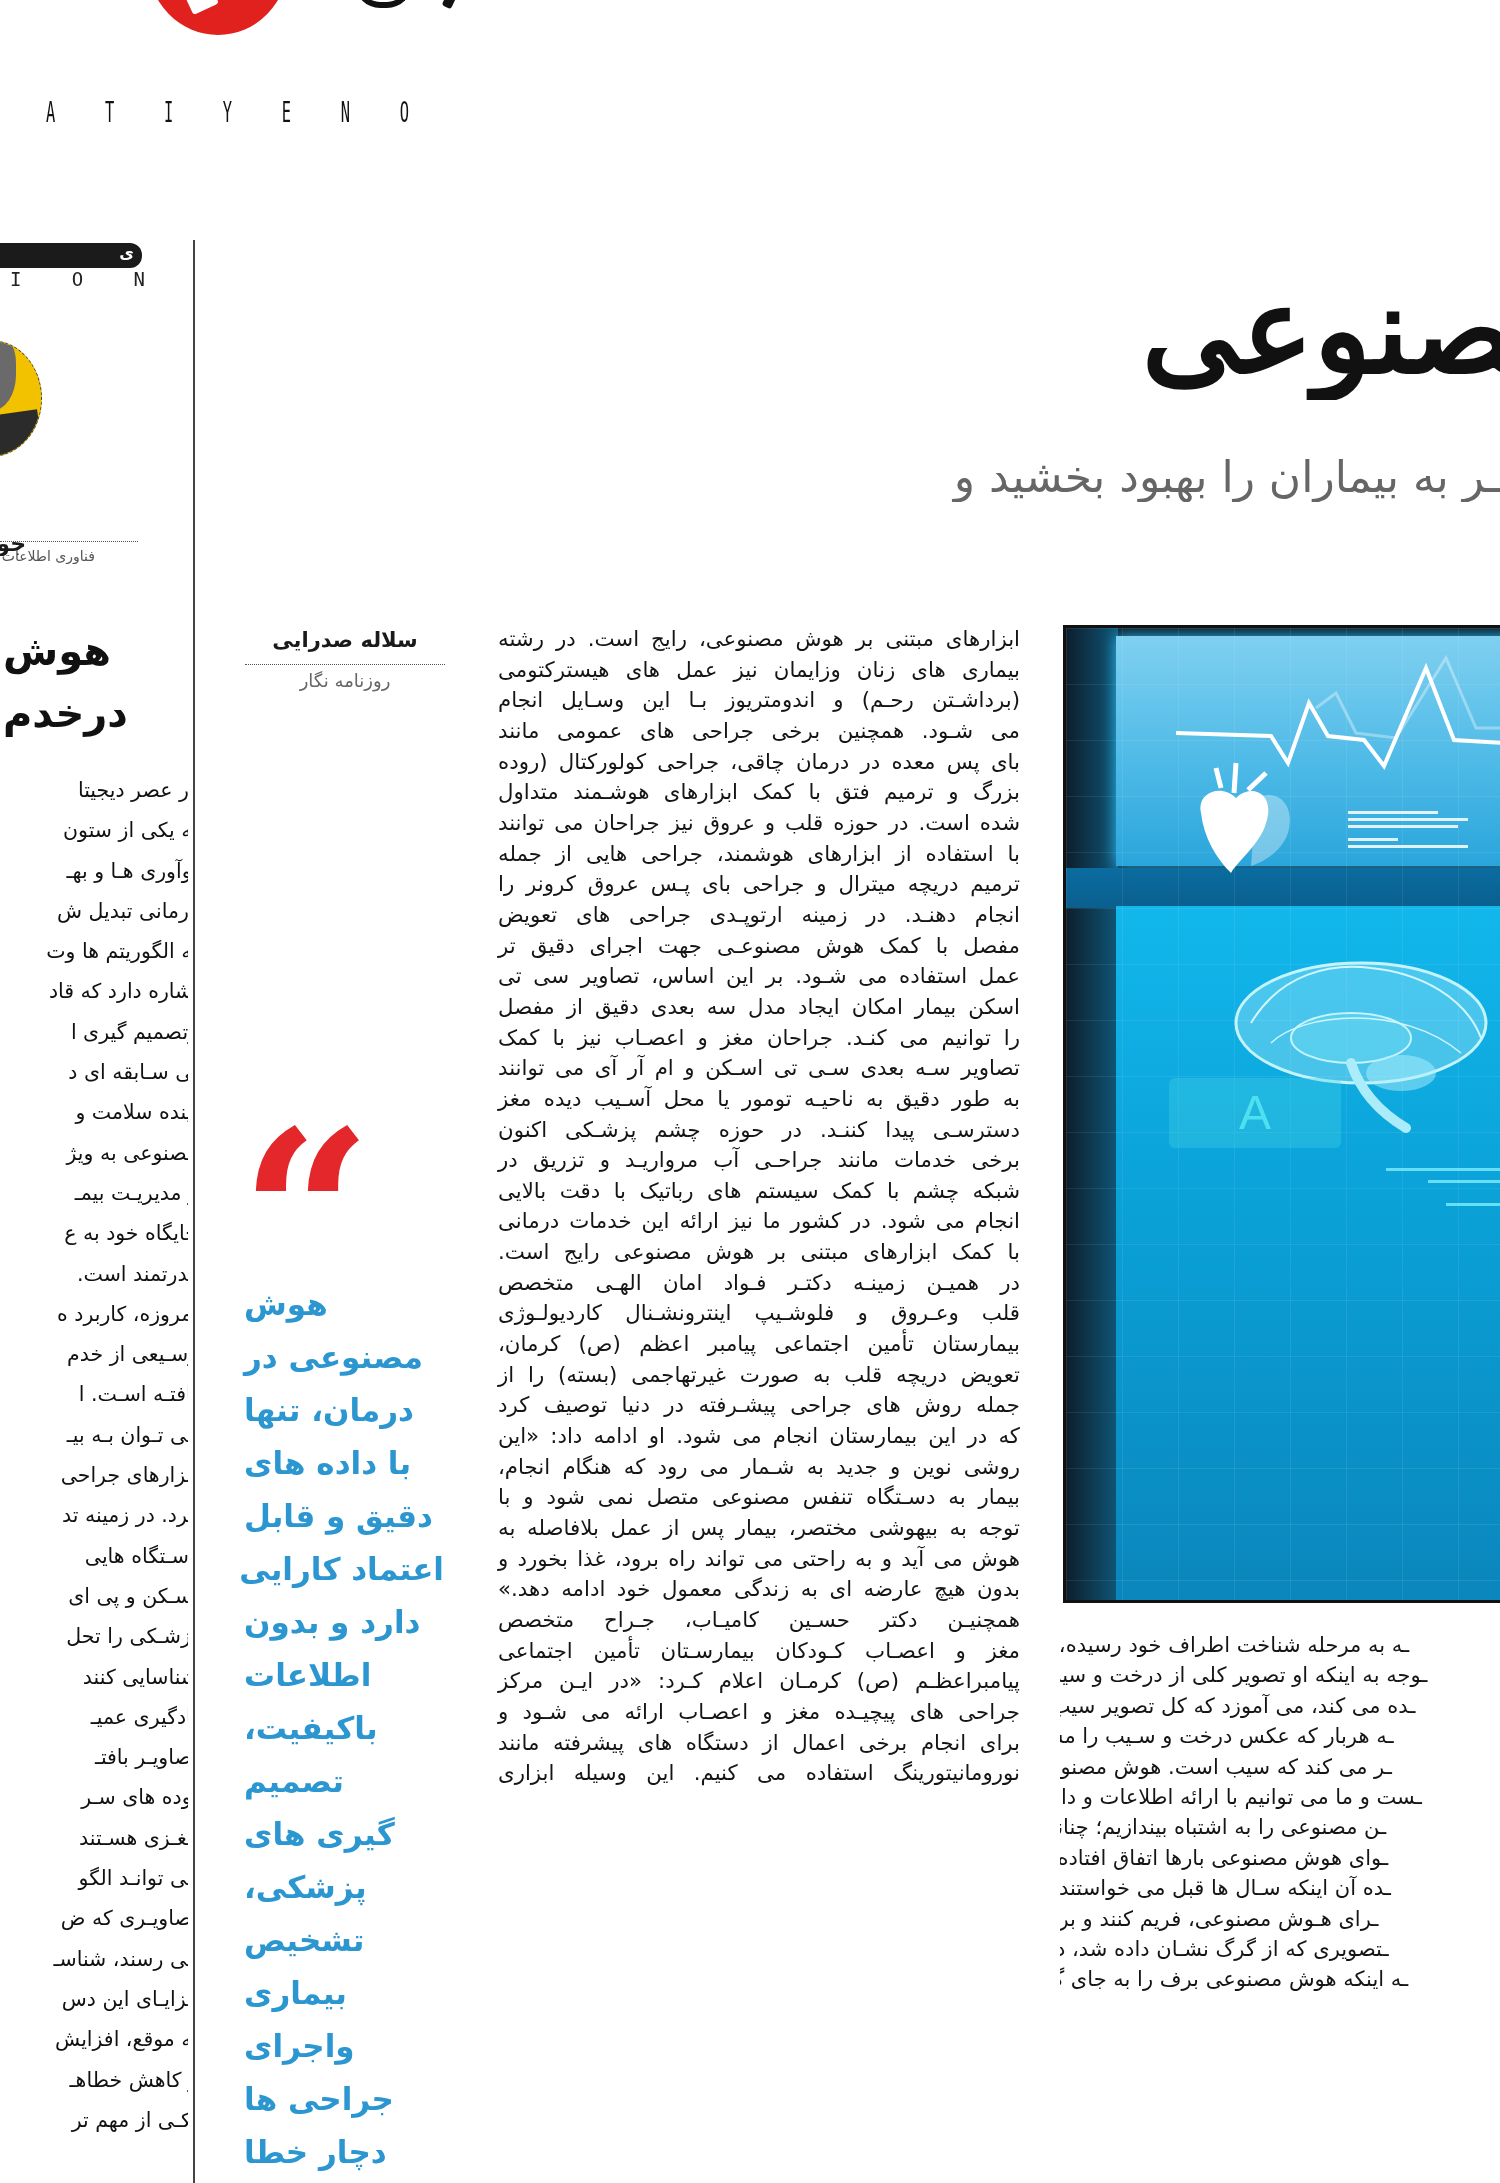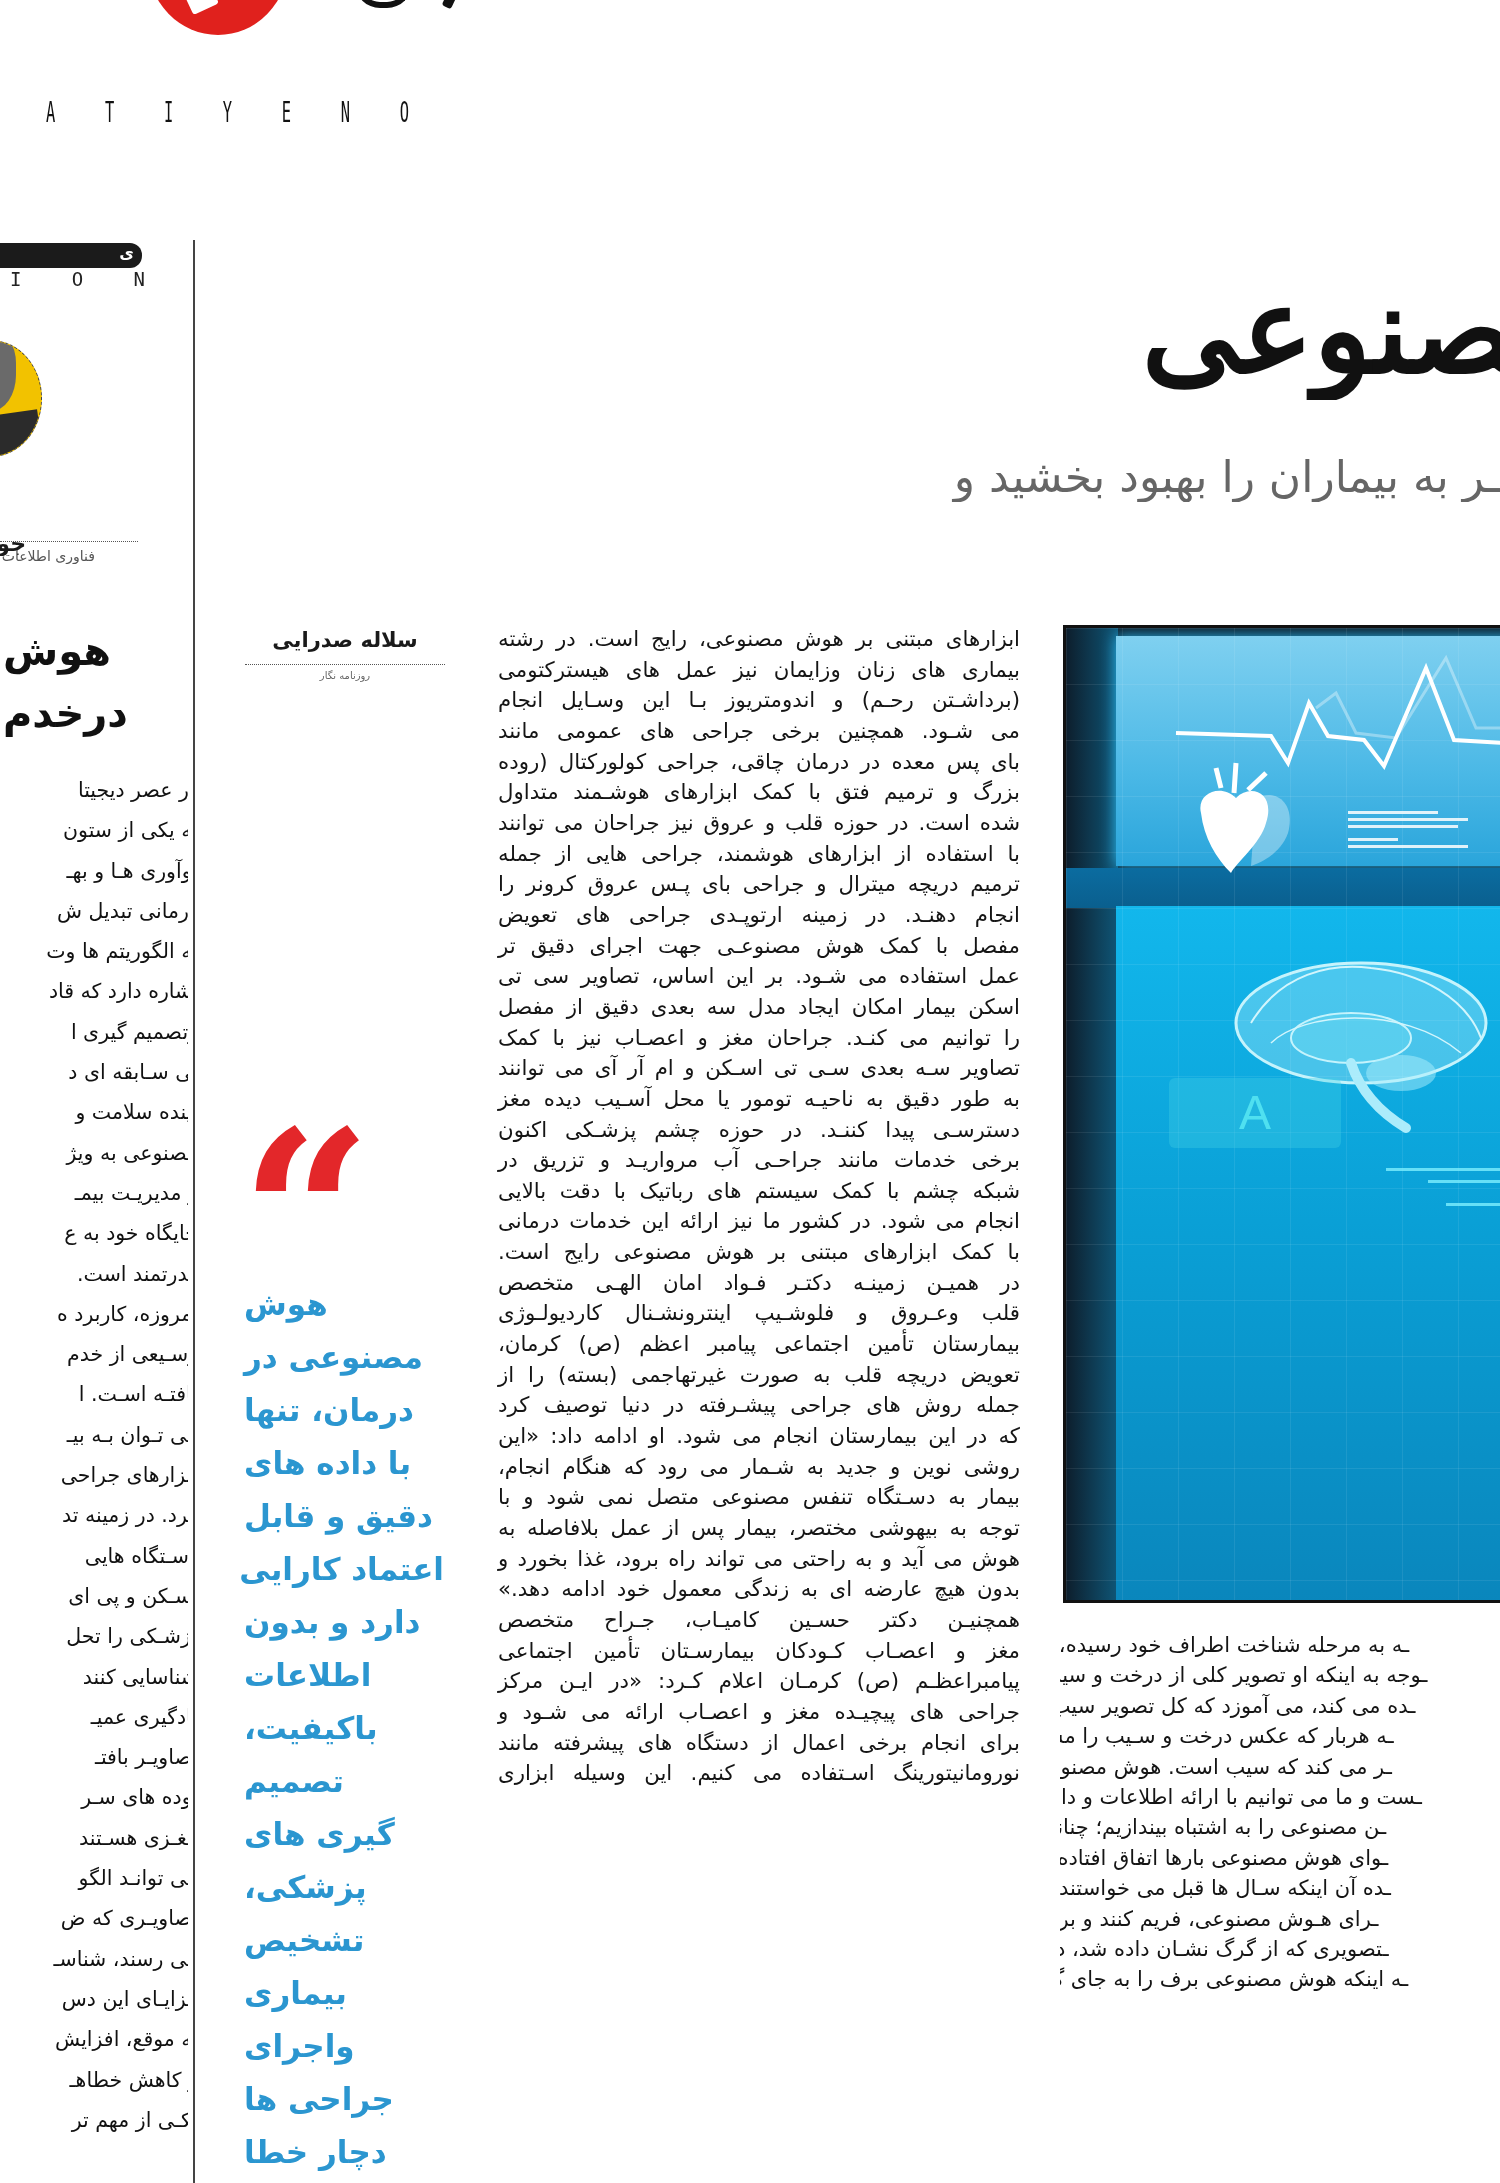--- a/index.html
+++ b/index.html
@@ -60,21 +60,21 @@
     .left-clip { position:absolute; left:0; top:0; width:188px; height:2183px; overflow:hidden; }
     .left-body {
       position: absolute; right: -10px; top: 770px; width: 300px;
       direction: rtl; text-align: justify; font-size: 20.5px; line-height: 40.3px; color:#111;
     }
     .left-body span { display:block; white-space:nowrap; }
 
     
     .byline-name { position:absolute; left:245px; top:628px; width:200px; text-align:center; font-size:21px; font-weight:bold; direction:rtl; }
     .dotted-2 { position:absolute; left:245px; top:664px; width:200px; border-top:1px dotted #555; }
-    .byline-role { position:absolute; left:245px; top:670px; width:200px; text-align:center; font-size:10px; color:#666; direction:rtl; }
+    .byline-role { position:absolute; left:245px; top:670px; width:200px; text-align:center; font-size:18px; color:#666; direction:rtl; }
 
     
     .quote-mark {
       position:absolute; left:240px; top:1100px; font-family:"DejaVu Serif", serif;
       font-size:230px; line-height:230px; color:#e3272a; font-weight:bold;
     }
     .pull-quote {
       position:absolute; left:244px; top:1278px; width:200px; direction:rtl; text-align:left;
       color:#2b96d0; font-weight:bold; font-size:31px; line-height:53px;
     }
@@ -284,21 +284,21 @@
   <span>روشی نوین و جدید به شـمار می رود که هنگام انجام،</span>
   <span>بیمار به دسـتگاه تنفس مصنوعی متصل نمی شود و با</span>
   <span>توجه به بیهوشی مختصر، بیمار پس از عمل بلافاصله به</span>
   <span>هوش می آید و به راحتی می تواند راه برود، غذا بخورد و</span>
   <span>بدون هیچ عارضه ای به زندگی معمول خود ادامه دهد.»</span>
   <span>همچنیـن دکتر حسـین کامیـاب، جـراح متخصص</span>
   <span>مغز و اعصـاب کـودکان بیمارسـتان تأمین اجتماعی</span>
   <span>پیامبراعظـم (ص) کرمـان اعلام کـرد: «در ایـن مرکز</span>
   <span>جراحی های پیچیـده مغز و اعصـاب ارائه می شـود و</span>
   <span>برای انجام برخی اعمال از دستگاه های پیشرفته مانند</span>
-  <span>نورومانیتورینگ اسـتفاده می کنیم. این وسیله ابزاری</span>
+  <span>نورومانیتورینگ استفاده می کنیم. این وسیله ابزاری</span>
 </div>
 
 <div class="hero">
   <div class="leftbar"></div>
   <div class="panel1"></div>
   <div class="divider"></div>
   <div class="panel2"></div>
   <div class="grid"></div>
   <svg width="440" height="978" viewBox="0 0 440 978">
 

